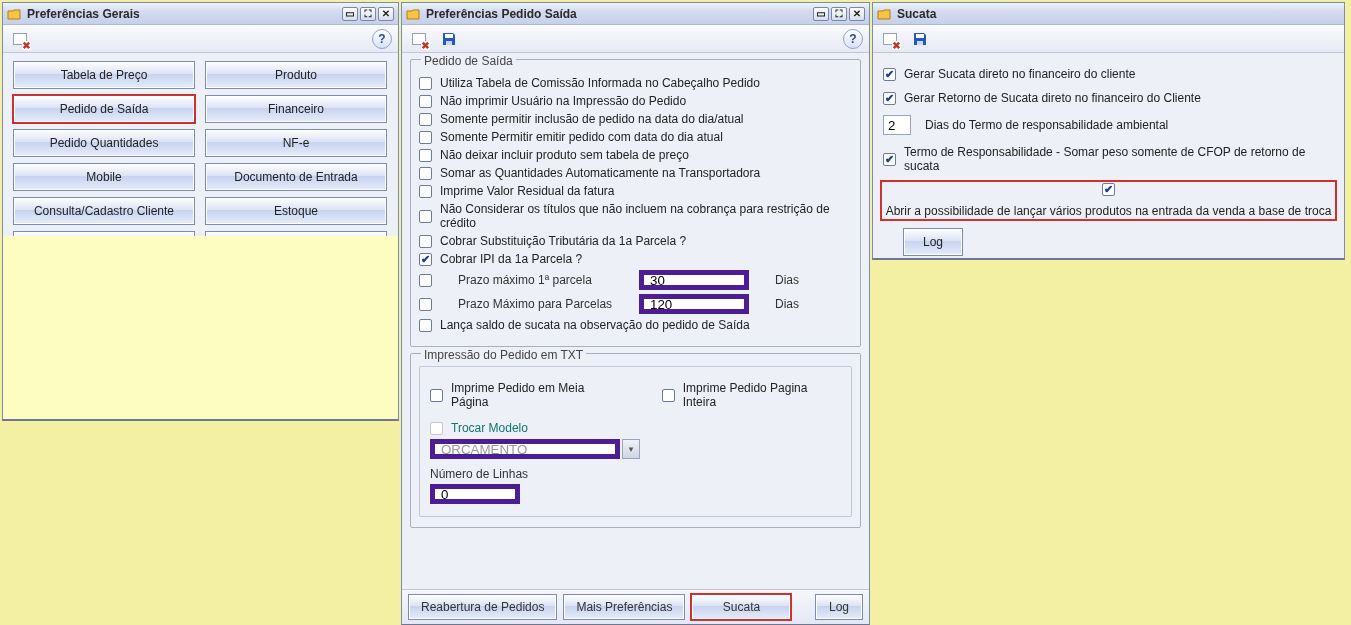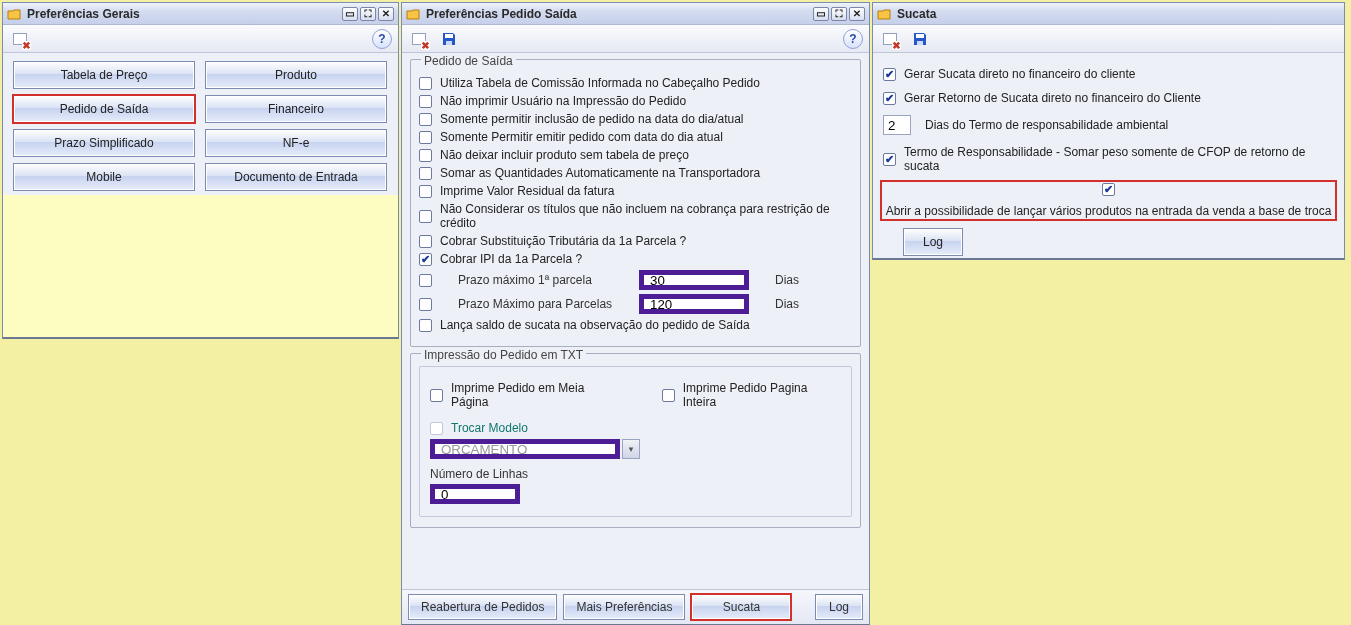--- a/index.html
+++ b/index.html
@@ -13,21 +13,21 @@
   .tbtn{width:16px;height:14px;border:1px solid #7c86a5;background:linear-gradient(#fdfefe,#d7def0);border-radius:2px;display:flex;align-items:center;justify-content:center;font-size:10px;color:#222;cursor:default}
   .toolbar{display:flex;align-items:center;height:28px;background:linear-gradient(#fafbfd,#e6e9f3);border-bottom:1px solid #c0c6d9;padding:0 6px;gap:8px}
   .tool{width:22px;height:22px;border:1px solid transparent;border-radius:3px;display:flex;align-items:center;justify-content:center;background:transparent}
   .tool.save svg{display:block}
   .tool.x{position:relative}
   .tool.x::before{content:"✖";font-size:10px;color:#c0392b;position:absolute;right:-1px;bottom:-1px;background:#fff;border-radius:2px;line-height:9px;height:9px;width:9px;font-weight:700;text-align:center}
   .tool .blank{width:14px;height:12px;border:1px solid #94a1bd;background:#fff}
   .help{margin-left:auto;width:20px;height:20px;border:1px solid #8fa2d6;border-radius:50%;display:flex;align-items:center;justify-content:center;color:#2b4aa5;background:linear-gradient(#fff,#d8e2fa);font-weight:700}
   .body{flex:1;overflow:auto;background:#eef0f7}
   
-  .win1{width:397px;height:337px}
+  .win1{width:397px;height:419px}
   .btn-grid{display:grid;grid-template-columns:182px 182px;gap:6px 10px;padding:8px 10px}
   .xpbutton{height:28px;border:1px solid #7b8cb0;border-radius:0;background:linear-gradient(#fefefe,#dbe3f4 45%,#c6d2ef 46%,#e6ecfa);color:#222;text-align:center;line-height:26px;cursor:default;box-shadow:inset 0 0 0 1px #fff}
   .xpbutton.sel{outline:2px solid #d2302d;outline-offset:-1px}
   .yellowfill{flex:1;background:#fdfdc1}
   
   .win2{width:469px;height:624px}
   .fieldset{border:1px solid #a8aec2;border-radius:2px;margin:6px 8px;padding:8px 8px 10px;background:#eef0f7}
   .legend{position:relative;top:-14px;left:2px;display:inline-block;background:#eef0f7;padding:0 3px;color:#444}
   .chk-row{display:flex;align-items:center;gap:8px;margin:4px 0;color:#222}
   .chk{width:13px;height:13px;border:1px solid #6c7aa0;background:#fff;border-radius:2px;display:flex;align-items:center;justify-content:center;flex:none}
@@ -76,21 +76,21 @@
           <div class="blank"></div>
         </div>
       <div class="help">?</div>
     </div>
     <div class="body">
       <div class="btn-grid" id="grid1">
           <div class="xpbutton">Tabela de Preço</div>
           <div class="xpbutton">Produto</div>
           <div class="xpbutton sel">Pedido de Saída</div>
           <div class="xpbutton">Financeiro</div>
-          <div class="xpbutton">Prazo Simplificado</div>
+          <div class="xpbutton">Pedido Quantidades</div>
           <div class="xpbutton">NF-e</div>
           <div class="xpbutton">Mobile</div>
           <div class="xpbutton">Documento de Entrada</div>
           <div class="xpbutton">Consulta/Cadastro Cliente</div>
           <div class="xpbutton">Estoque</div>
           <div class="xpbutton">Comissão</div>
           <div class="xpbutton">Romaneio de Carga</div>
         </div>
     </div>
     <div class="yellowfill"></div>

